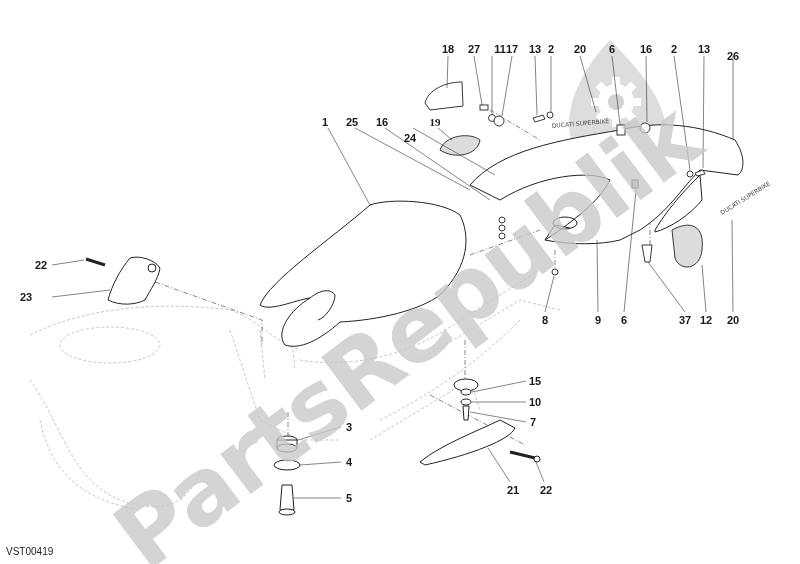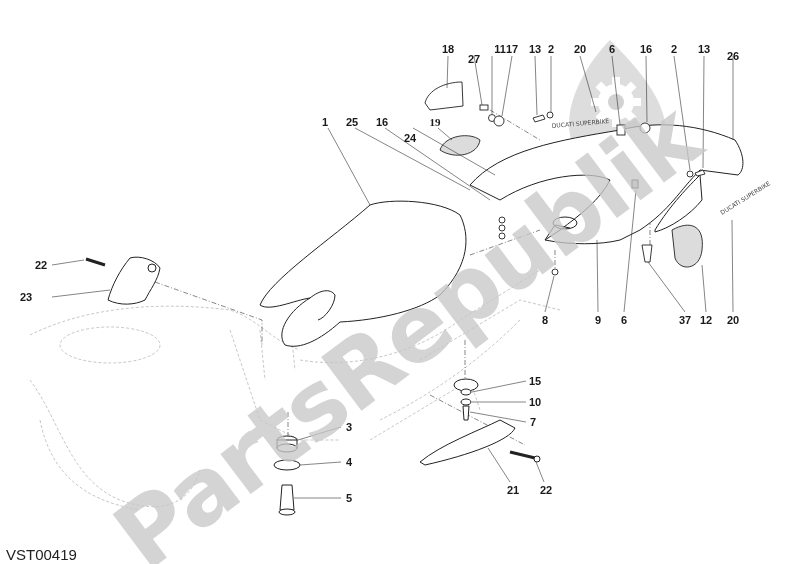--- a/index.html
+++ b/index.html
@@ -1,19 +1,19 @@
 <!DOCTYPE html>
 <html><head>
 <meta charset="utf-8">
 <style>
   html, body { margin: 0; padding: 0; background: #ffffff; }
   body { width: 800px; height: 564px; position: relative; overflow: hidden; font-family: "Liberation Sans", sans-serif; }
   #diagram { position: absolute; left: 0; top: 0; width: 800px; height: 564px; }
   .callout { position: absolute; font-family: "Liberation Sans", sans-serif; font-weight: bold; font-size: 11px; color: #1a1a1a; transform: translate(-50%, -50%); white-space: nowrap; cursor: pointer; }
-  .ref { position: absolute; left: 6px; top: 546px; font-family: "Liberation Sans", sans-serif; font-size: 15px; color: #222; }
+  .ref { position: absolute; left: 6px; top: 546px; font-family: "Liberation Sans", sans-serif; font-size: 10px; color: #222; }
   .wm-text { position: absolute; font-family: "DejaVu Sans", sans-serif; font-weight: bold; font-size: 92px; color: #c8c8c8; opacity: 0.78; transform-origin: 0 0; letter-spacing: -2px; pointer-events: none; white-space: nowrap; }
 </style>
 </head>
 <body>
 
 <svg id="diagram" viewBox="0 0 800 564" xmlns="http://www.w3.org/2000/svg">
 
   <g>
     <path d="M610 40 C 590 60, 555 110, 575 150 C 590 180, 640 180, 660 150 C 680 115, 640 70, 610 40 Z" fill="#d2d2d2" opacity="0.75"></path>
     <g transform="translate(616,102)">
@@ -157,21 +157,21 @@
     <path d="M341 498 L 294 498"></path>
     <path d="M510 482 L 488 448"></path>
     <path d="M544 482 L 536 462"></path>
   </g>
 </svg>
 
 <div class="wm-text" style="left:95px; top:505px; transform: rotate(-37deg);">PartsRepublik</div>
 
 <div id="callouts">
     <div class="callout" style="left: 448px; top: 49px;">18</div>
-    <div class="callout" style="left: 474px; top: 59px;">27</div>
+    <div class="callout" style="left: 474px; top: 49px;">27</div>
     <div class="callout" style="left: 492px; top: 49px; margin-left: 8px;">11</div>
     <div class="callout" style="left: 512px; top: 49px; text-align: center;">17</div>
     <div class="callout" style="left: 535px; top: 49px;">13</div>
     <div class="callout" style="left: 551px; top: 49px;">2</div>
     <div class="callout" style="left: 580px; top: 49px;">20</div>
     <div class="callout" style="left: 612px; top: 49px;">6</div>
     <div class="callout" style="left: 646px; top: 49px;">16</div>
     <div class="callout" style="left: 674px; top: 49px;">2</div>
     <div class="callout" style="left: 704px; top: 49px;">13</div>
     <div class="callout" style="left: 733px; top: 49px; margin-top: 7px;">26</div>

